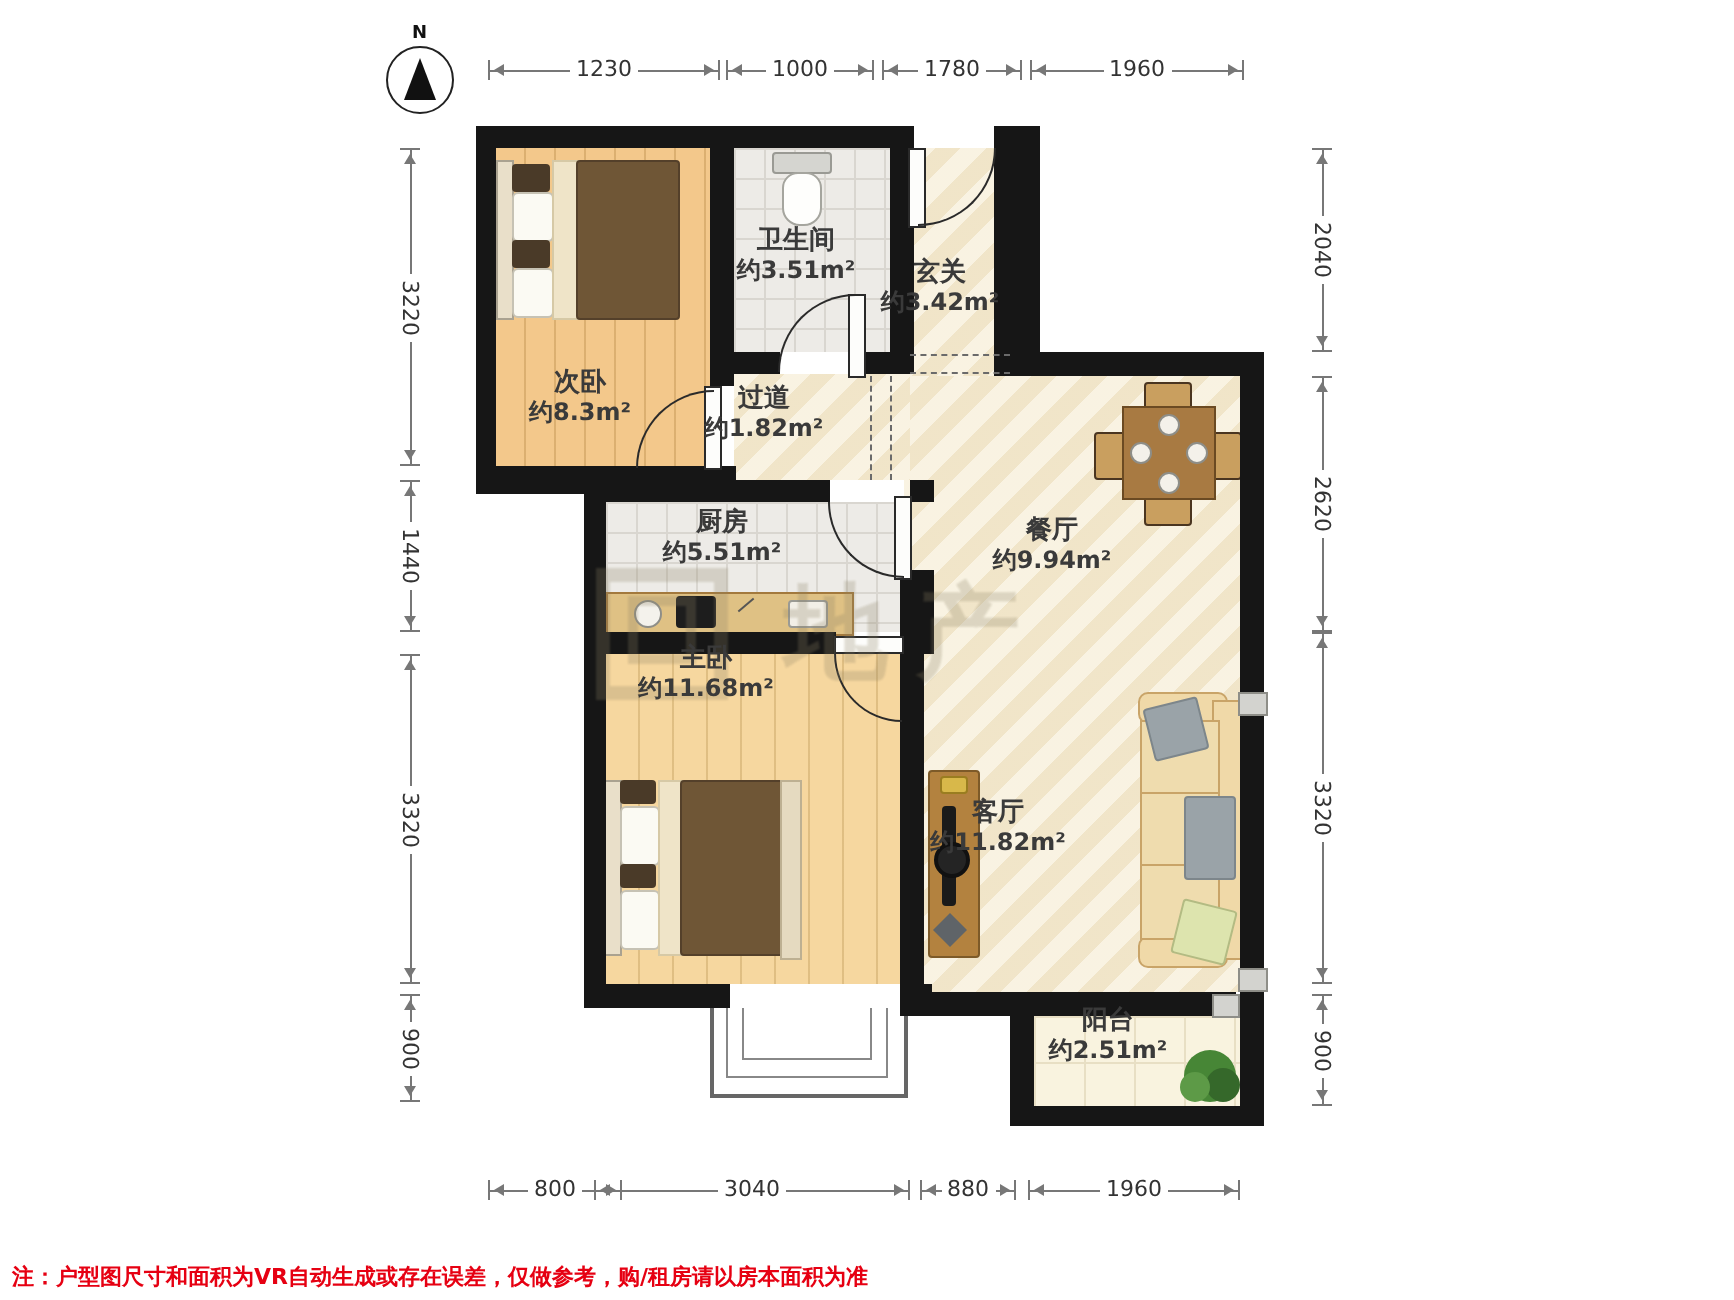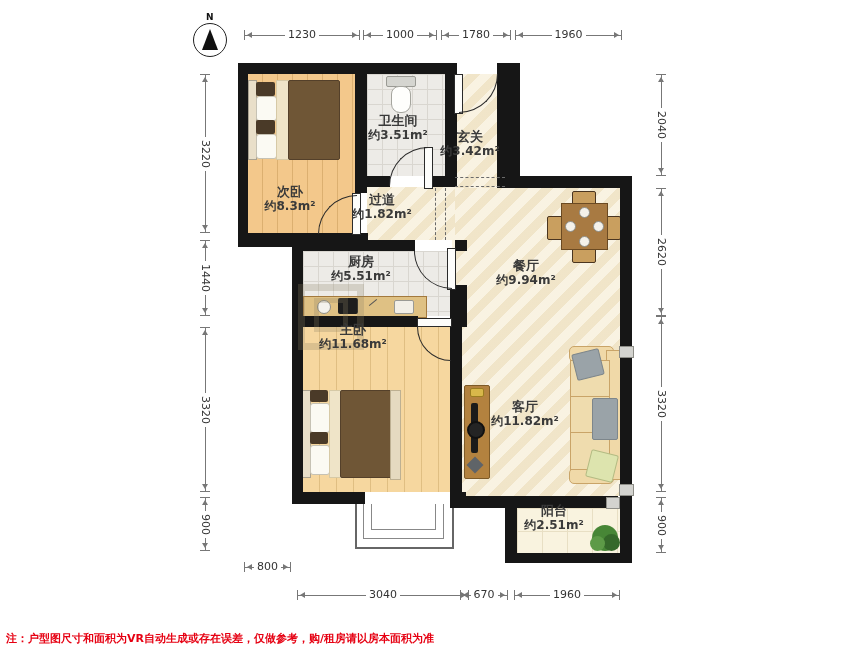--- a/index.html
+++ b/index.html
@@ -184,20 +184,21 @@
 
 <div class="abs dash-h" style="left:455px;top:177px;width:50px;"></div>
 <div class="abs dash-h" style="left:455px;top:186px;width:50px;"></div>
 <div class="abs dash-v" style="left:435px;top:188px;height:52px;"></div>
 <div class="abs dash-v" style="left:445px;top:188px;height:52px;"></div>
 
 <div class="abs watermark" style="left:298px;top:284px;display:flex;align-items:center;gap:28px;">
   <div class="wm-box">
       <i></i>
     </div>
+  <div class="wm-text">地产</div>
 </div>
 
 <div class="abs rlabel" style="left:290px;top:199px;">
   <div class="rn">次卧</div>
     <div class="ra">约8.3m²</div>
 </div>
 <div class="abs rlabel" style="left:398px;top:128px;">
   <div class="rn">卫生间</div>
     <div class="ra">约3.51m²</div>
 </div>
@@ -214,21 +215,21 @@
     <div class="ra">约5.51m²</div>
 </div>
 <div class="abs rlabel" style="left:526px;top:273px;">
   <div class="rn">餐厅</div>
     <div class="ra">约9.94m²</div>
 </div>
 <div class="abs rlabel" style="left:353px;top:337px;">
   <div class="rn">主卧</div>
     <div class="ra">约11.68m²</div>
 </div>
-<div class="abs rlabel" style="left:525px;top:414px;">
+<div class="abs rlabel" style="left:499px;top:414px;">
   <div class="rn">客厅</div>
     <div class="ra">约11.82m²</div>
 </div>
 <div class="abs rlabel" style="left:554px;top:518px;">
   <div class="rn">阳台</div>
     <div class="ra">约2.51m²</div>
 </div>
 
 <div class="abs dh" style="left:244px;top:28px;width:116px;">
     <i class="ln l"></i>
@@ -244,33 +245,33 @@
     <i class="ln l"></i>
     <span class="lb">1780</span>
     <i class="ln r"></i>
   </div>
 <div class="abs dh" style="left:515px;top:28px;width:107px;">
     <i class="ln l"></i>
     <span class="lb">1960</span>
     <i class="ln r"></i>
   </div>
 
-<div class="abs dh" style="left:244px;top:560px;width:47px;">
+<div class="abs dh" style="left:244px;top:588px;width:67px;">
     <i class="ln l"></i>
     <span class="lb">800</span>
     <i class="ln r"></i>
   </div>
-<div class="abs dh" style="left:297px;top:588px;width:172px;">
+<div class="abs dh" style="left:297px;top:588px;width:158px;">
     <i class="ln l"></i>
     <span class="lb">3040</span>
     <i class="ln r"></i>
   </div>
 <div class="abs dh" style="left:460px;top:588px;width:48px;">
     <i class="ln l"></i>
-    <span class="lb">670</span>
+    <span class="lb">880</span>
     <i class="ln r"></i>
   </div>
 <div class="abs dh" style="left:514px;top:588px;width:106px;">
     <i class="ln l"></i>
     <span class="lb">1960</span>
     <i class="ln r"></i>
   </div>
 
 <div class="abs dv" style="left:198px;top:74px;height:159px;">
     <i class="ln u"></i>

